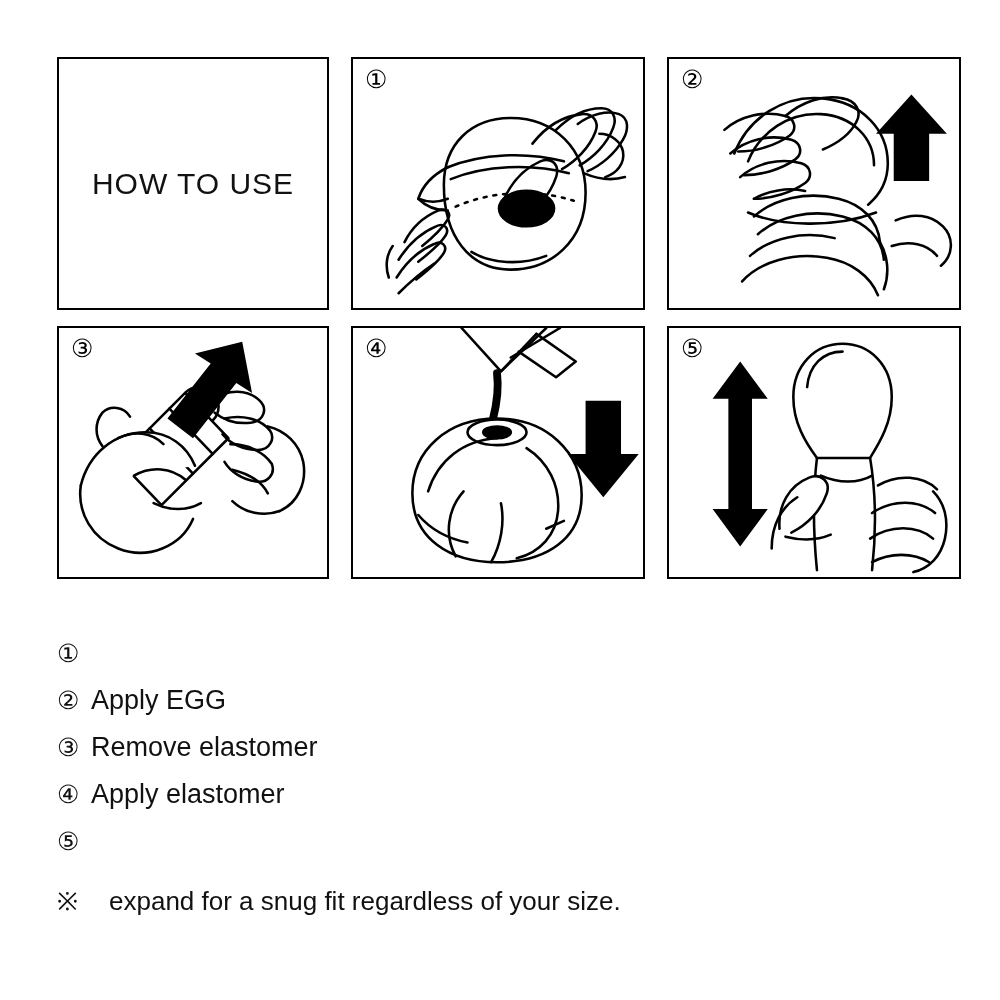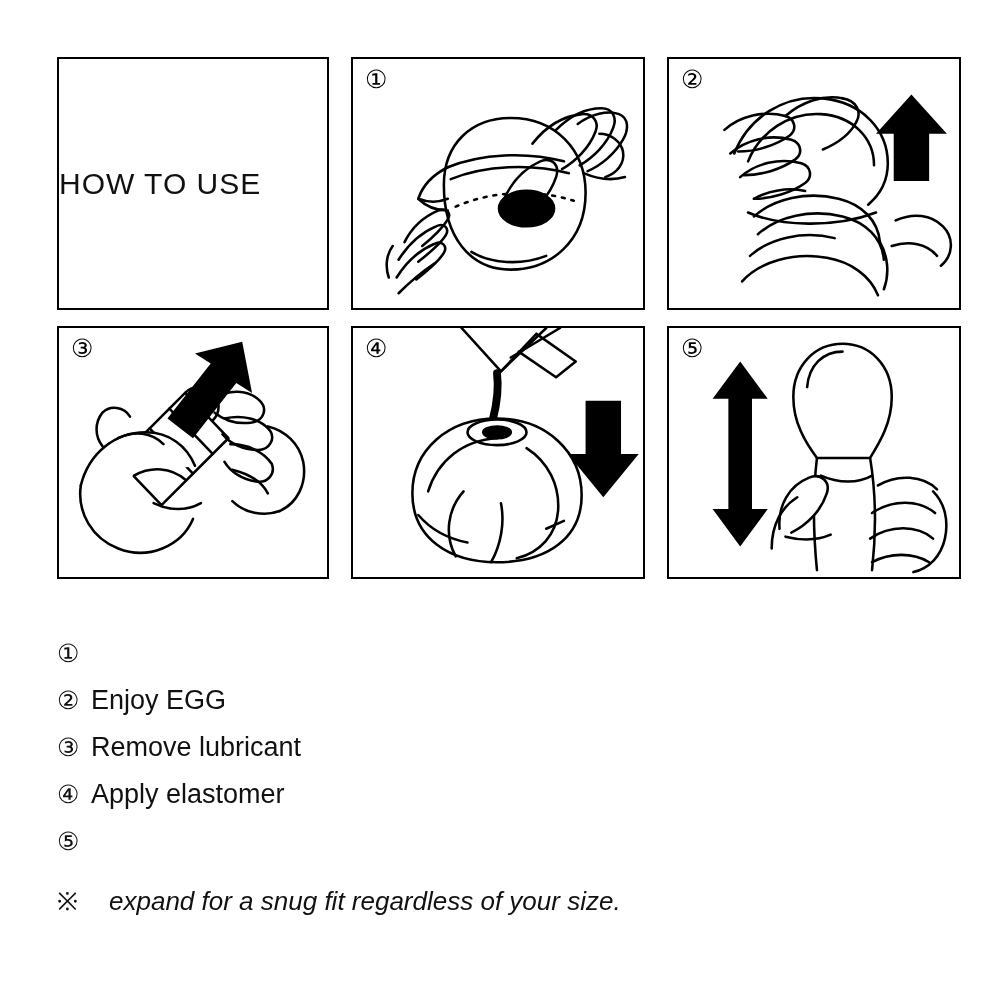--- a/index.html
+++ b/index.html
@@ -38,21 +38,21 @@
     background: #fff;
     overflow: hidden;
     box-sizing: border-box;
   }
   .panel-title {
     position: absolute;
     left: 0;
     right: 0;
     top: 50%;
     transform: translateY(-50%);
-    text-align: left;
+    text-align: center;
     font-size: 30px;
     letter-spacing: 1px;
     color: #111;
   }
   .panel-num {
     position: absolute;
     left: 12px;
     top: 8px;
     font-size: 25px;
     line-height: 1;
@@ -101,21 +101,20 @@
   .note-mark {
     flex: 0 0 28px;
     font-size: 25px;
   }
   .note-body {
     max-width: 850px;
   }
   .note-body .l2 {
     display: block;
     padding-left: 24px;
-    font-style: italic;
   }
 </style>
 </head>
 <body>
 
 <div class="sheet">
 
   <div class="panel-grid">
 
     <div class="panel">
@@ -285,25 +284,25 @@
 
   </div>
 
   <div class="captions">
 
     <div class="caption-row">
       <span class="caption-mark">①</span>
     </div>
     <div class="caption-row">
       <span class="caption-mark">②</span>
-      <span class="caption-text">Enjoy EGG</span>
+      <span class="caption-text">Apply EGG</span>
     </div>
     <div class="caption-row">
       <span class="caption-mark">③</span>
-      <span class="caption-text">Remove lubricant</span>
+      <span class="caption-text">Remove elastomer</span>
     </div>
     <div class="caption-row">
       <span class="caption-mark">④</span>
       <span class="caption-text">Apply elastomer</span>
     </div>
     <div class="caption-row">
       <span class="caption-mark">⑤</span>
     </div>
 
     <div class="note">

